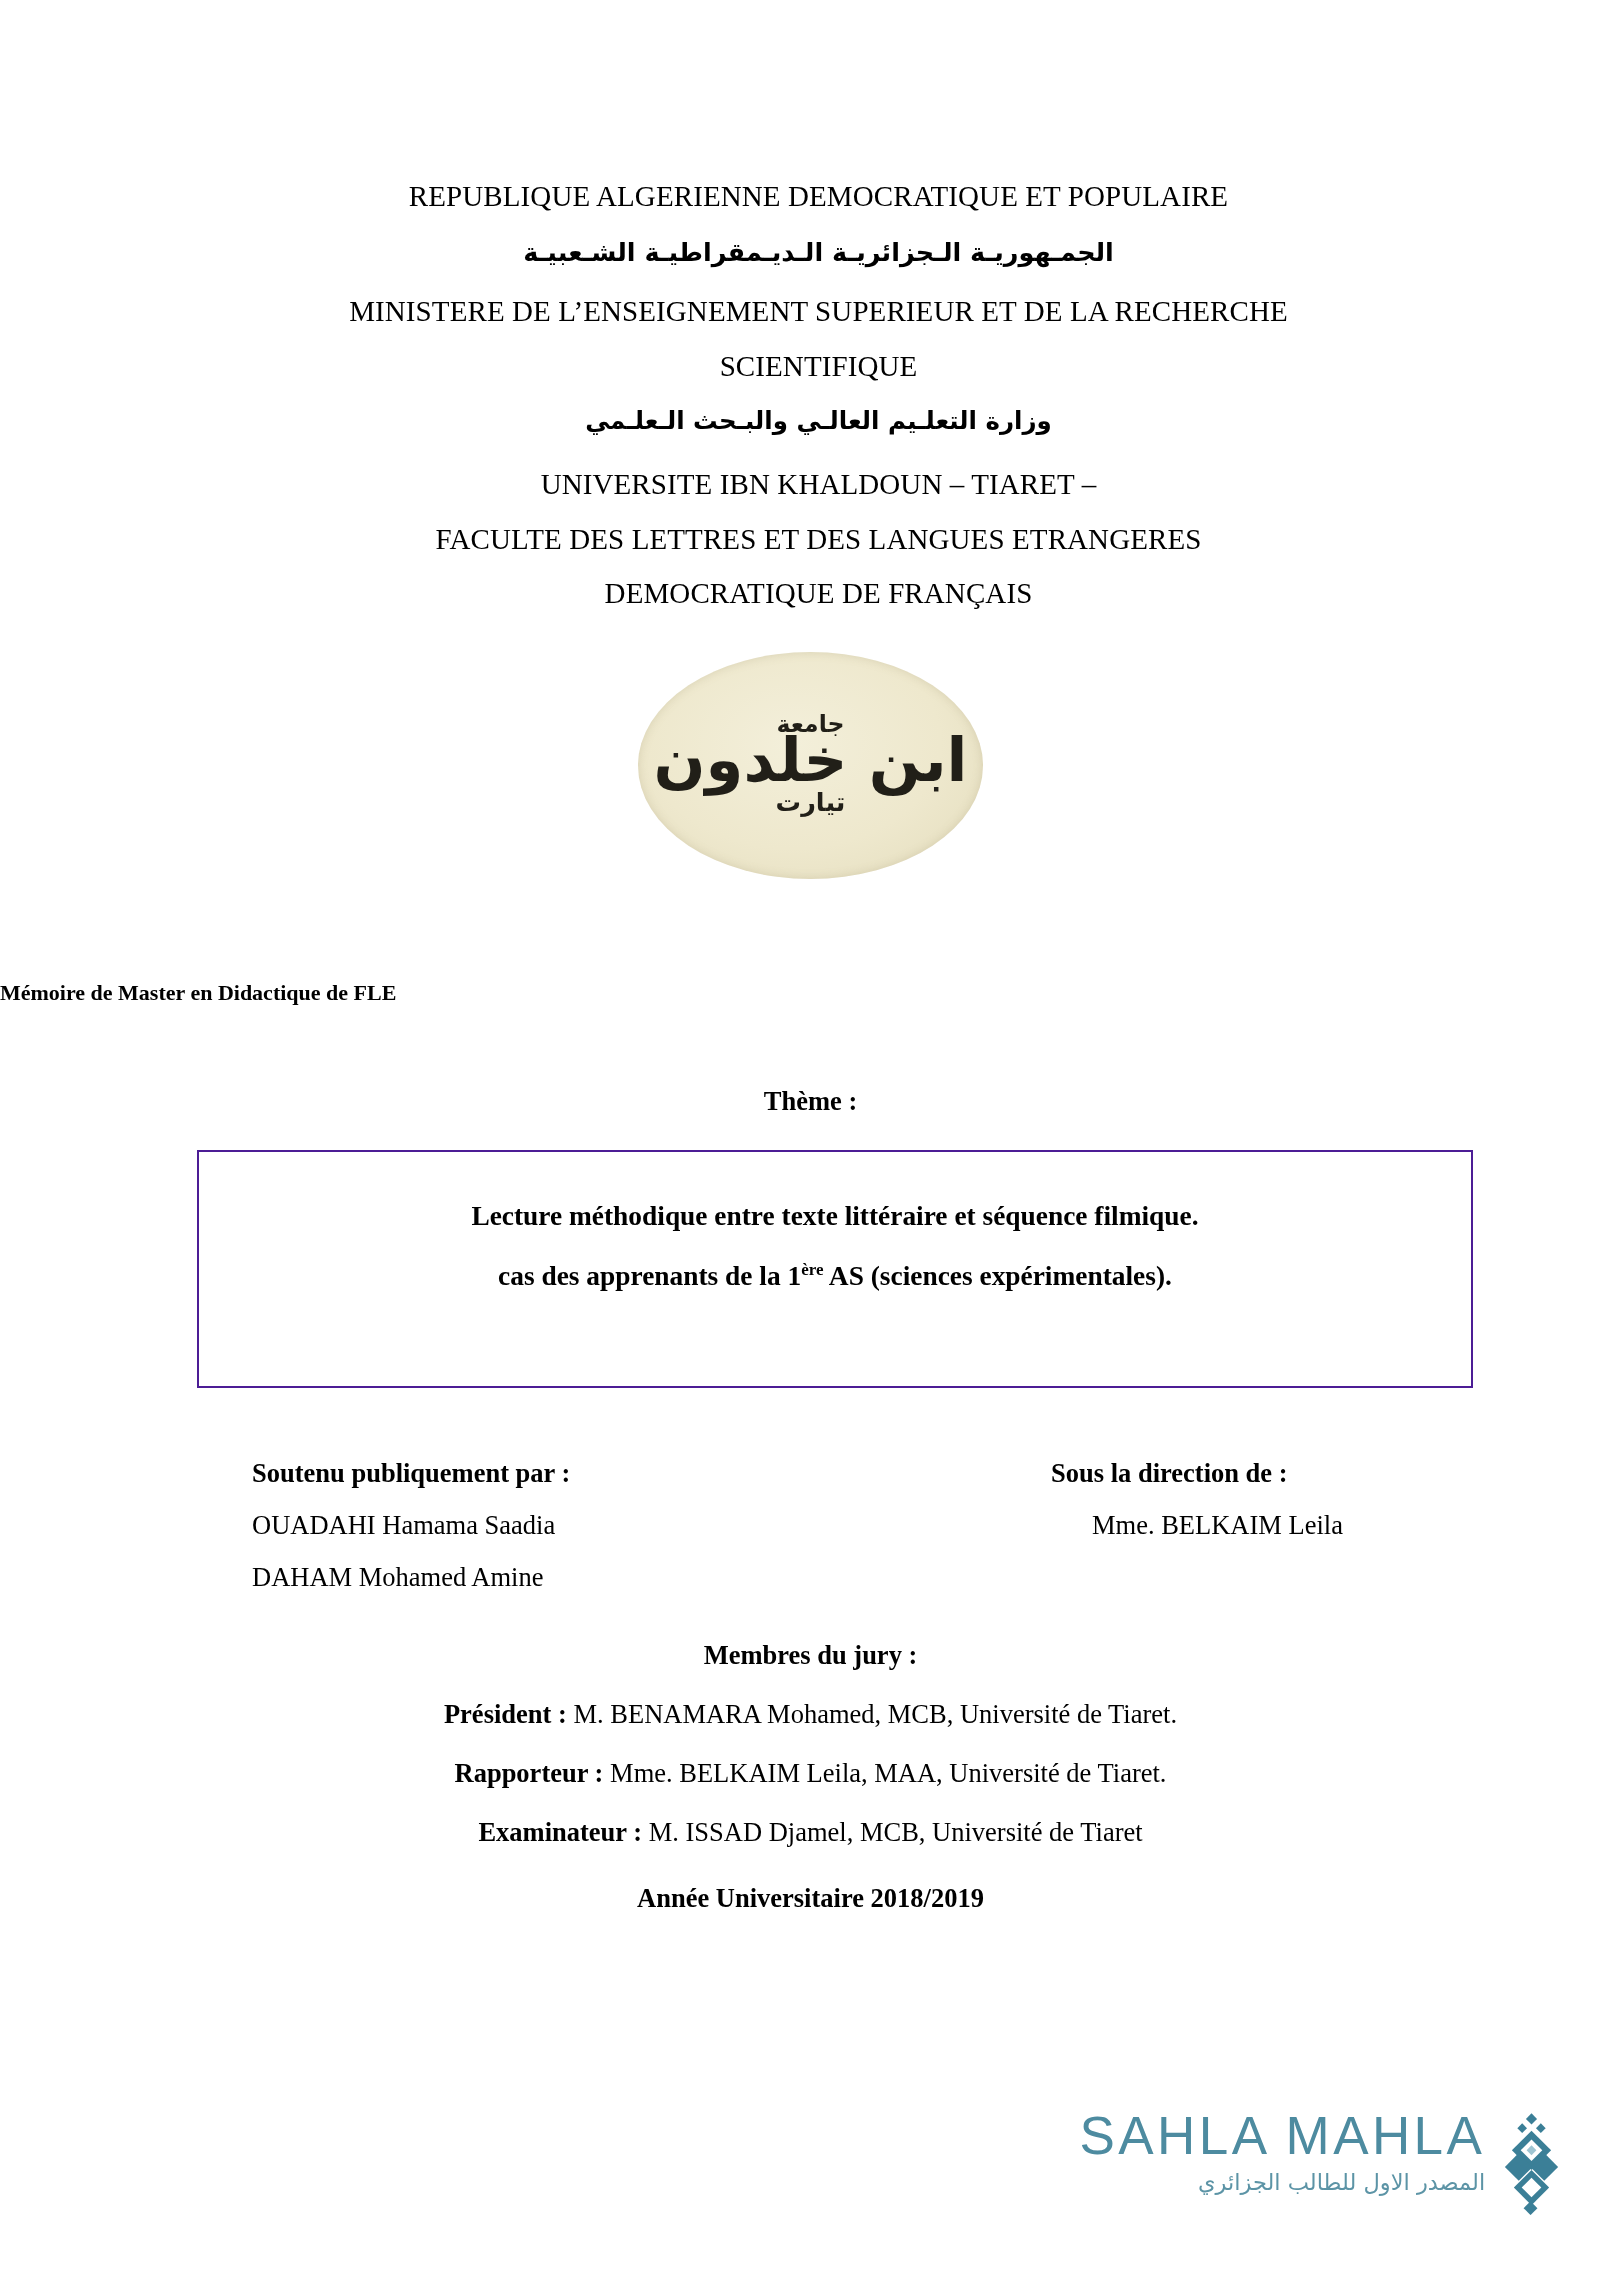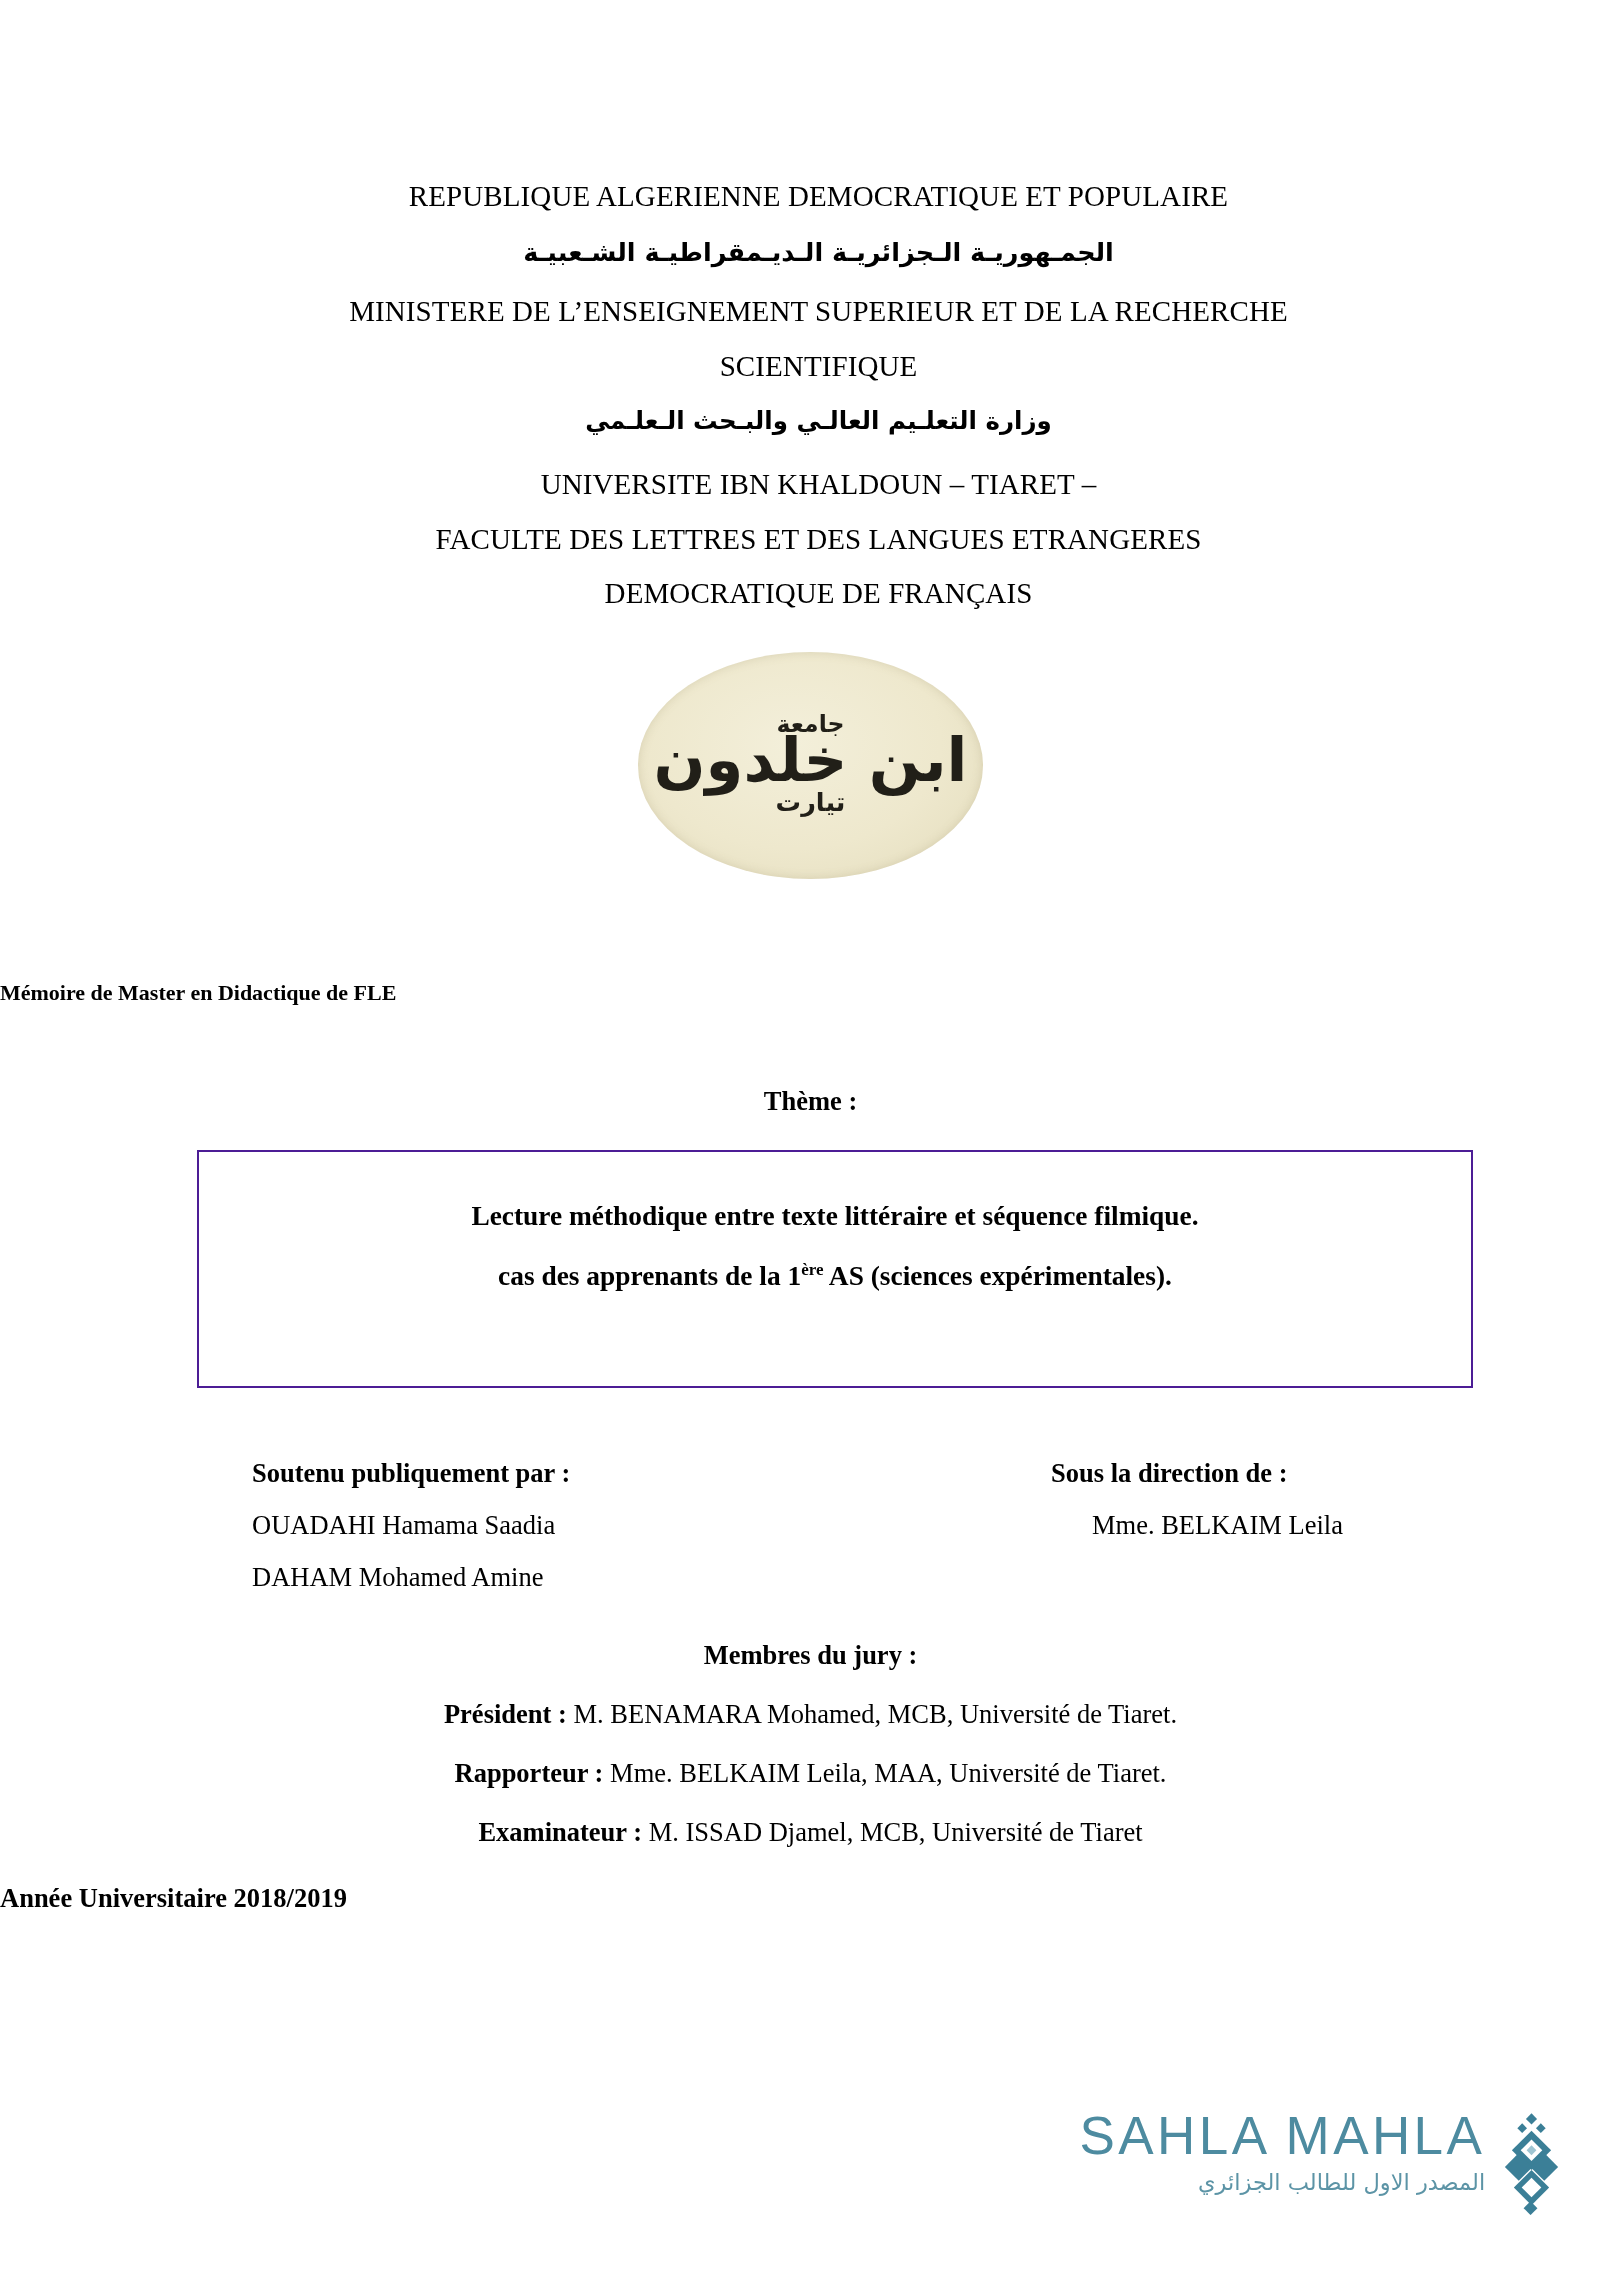--- a/index.html
+++ b/index.html
@@ -185,21 +185,21 @@
     font-size: 26.5px;
     margin-top: 28px;
   }
   .jury-row .role { font-weight: bold; }
 
   
   .year {
     position: absolute;
     left: 0; right: 0;
     top: 1883px;
-    text-align: left;
+    text-align: center;
     font-weight: bold;
     font-size: 26.5px;
   }
 
   
   .watermark {
     position: absolute;
     right: 53px;
     top: 2109px;
     display: flex;

